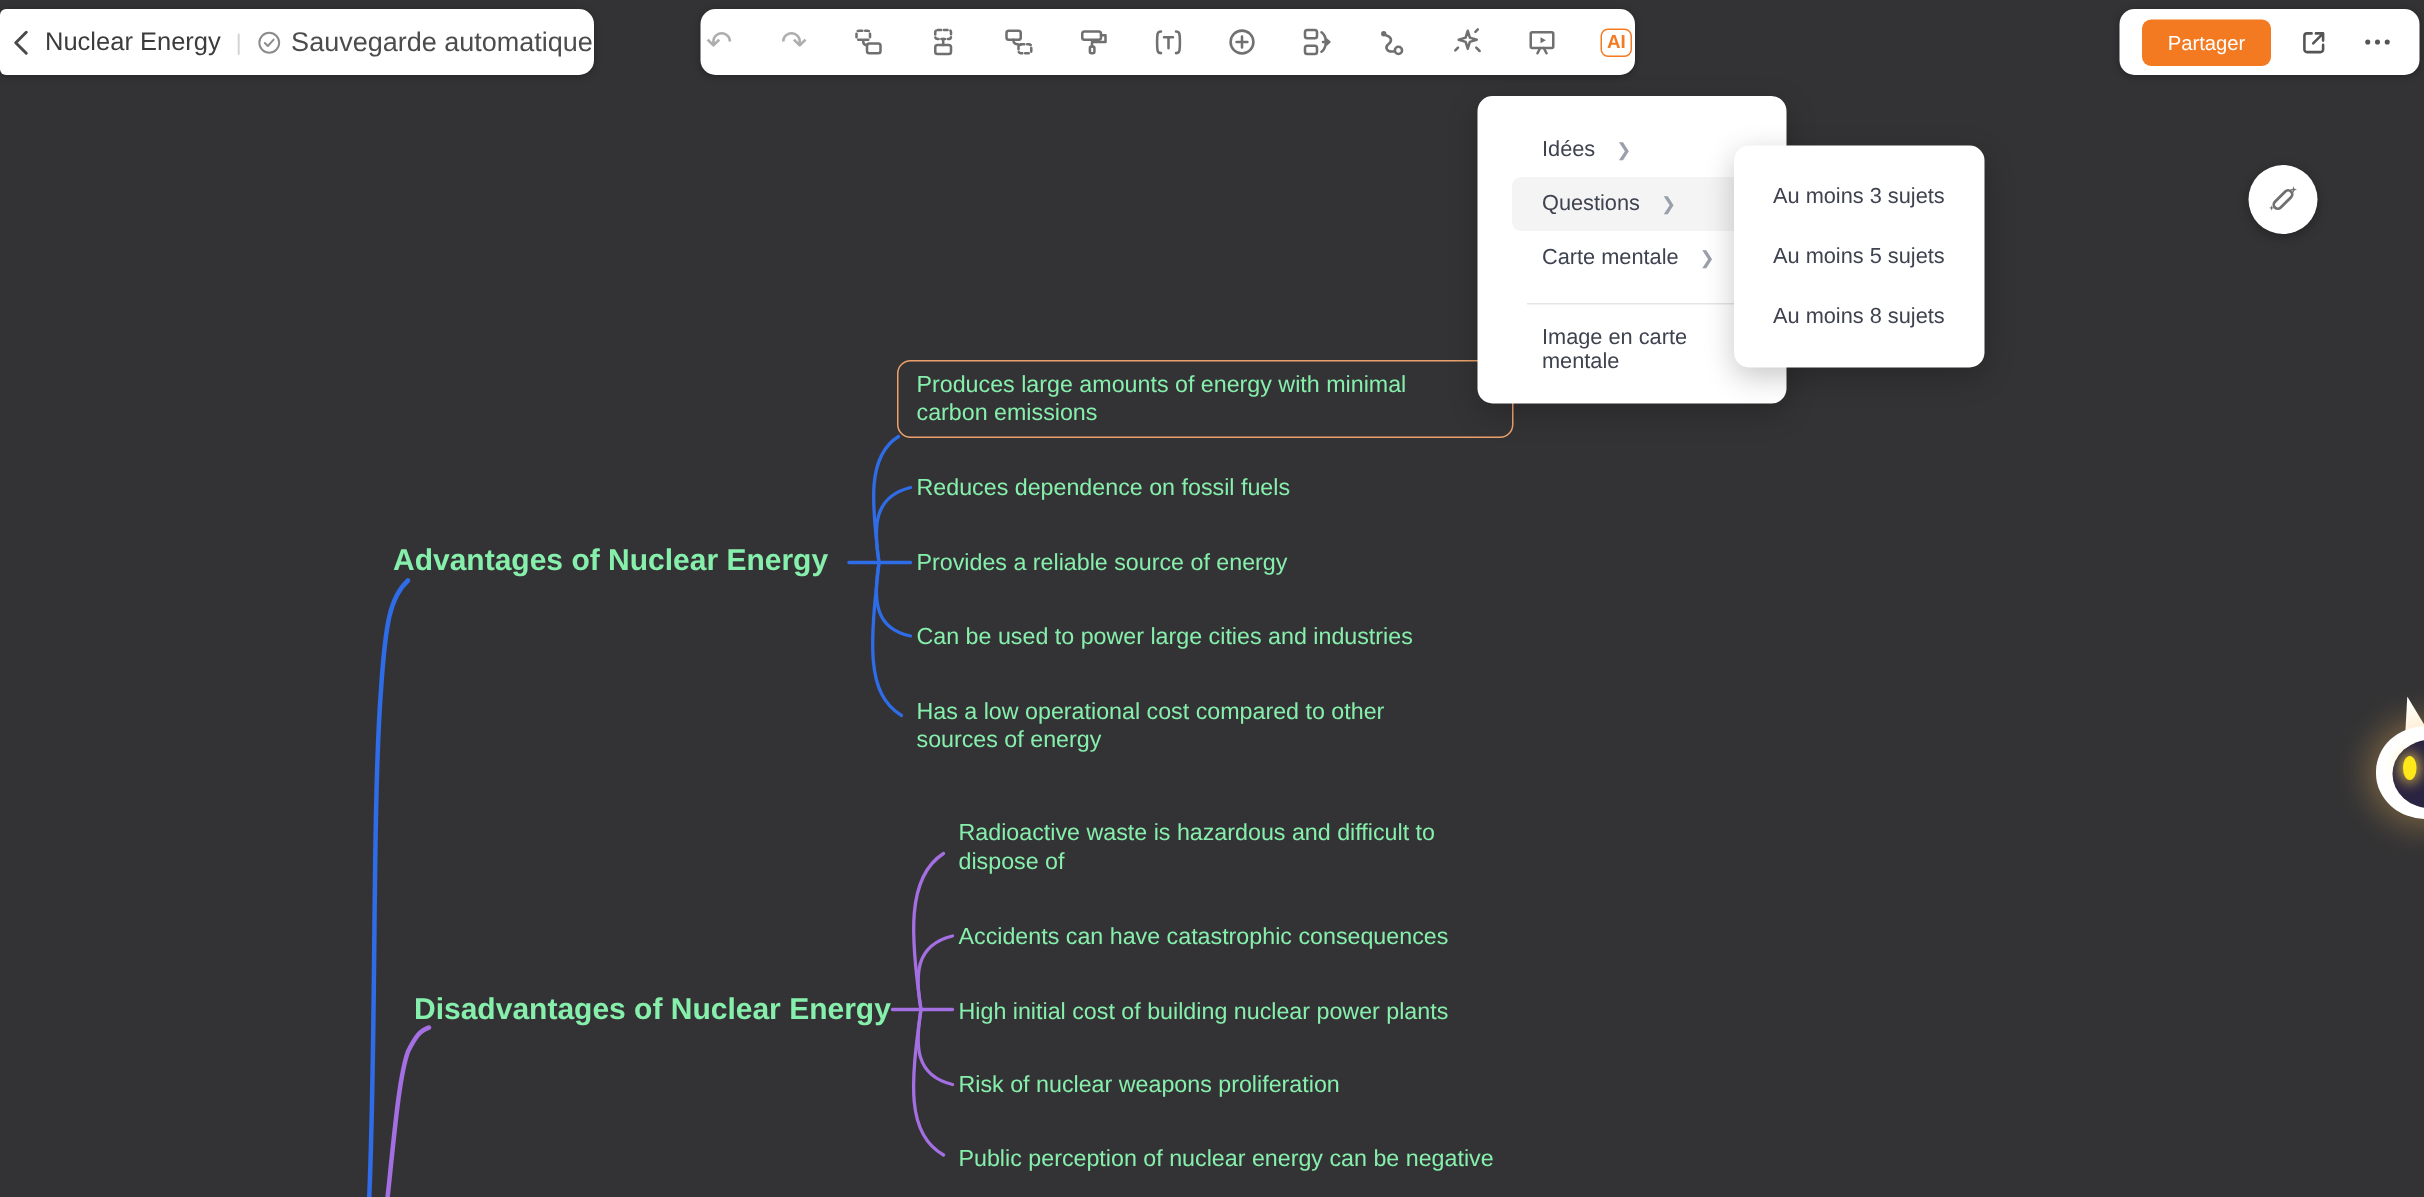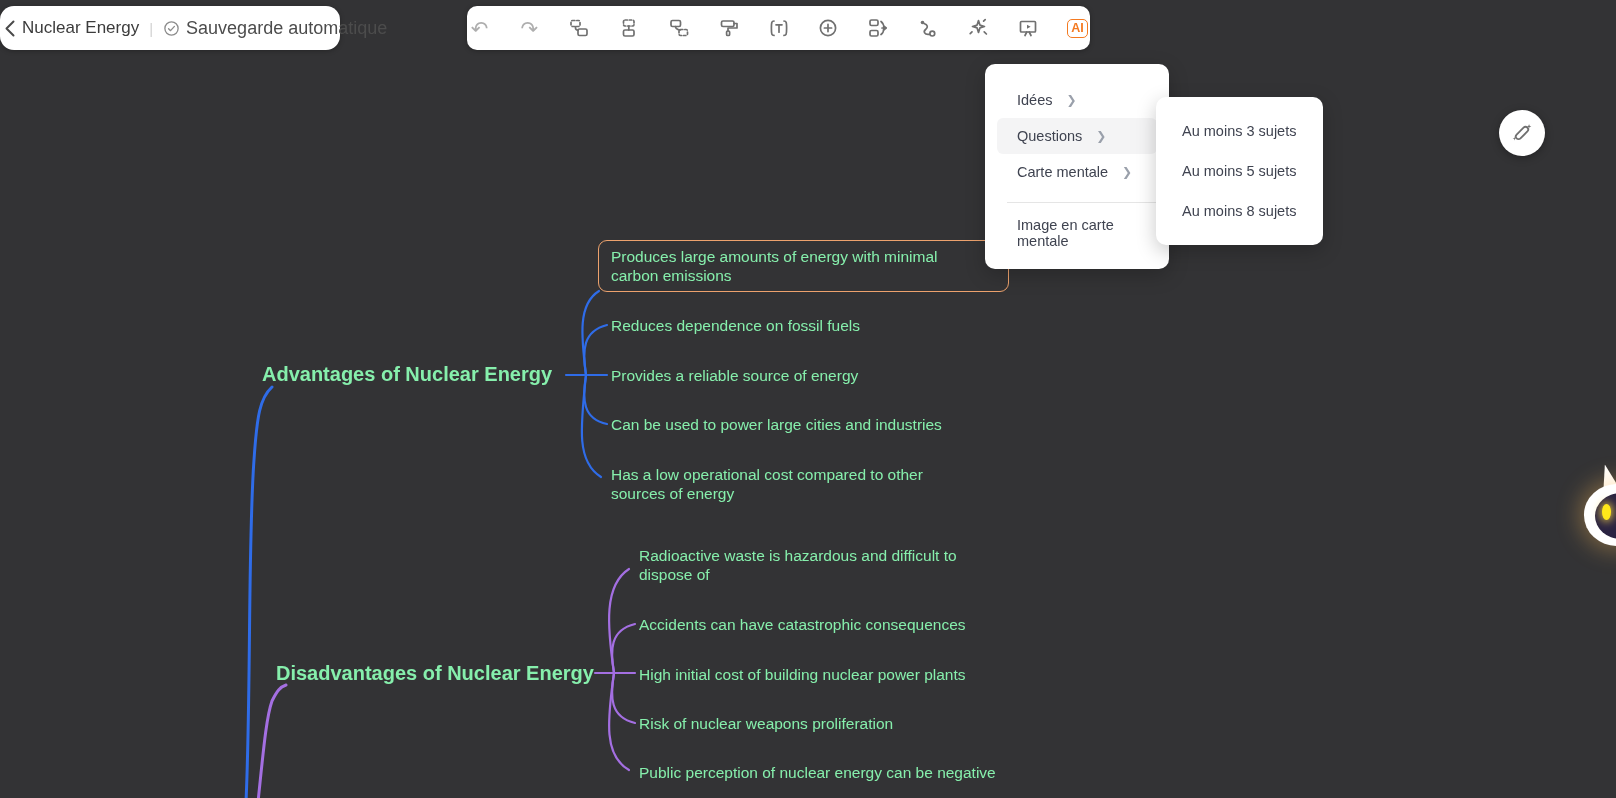--- a/index.html
+++ b/index.html
@@ -2,40 +2,40 @@
 <html><head>
 <meta charset="utf-8">
 <style>
   html,body{margin:0;padding:0;background:#333335;}
   .stage{position:relative;width:1616px;height:798px;overflow:hidden;
          font-family:"Liberation Sans",sans-serif;background:#333335;}
 
   
   .pill{position:absolute;top:6px;height:44px;background:#fff;border-radius:10px;
         display:flex;align-items:center;box-shadow:0 1px 5px rgba(0,0,0,.28);}
-  .pill-left{left:0;width:340px;border-top-left-radius:4px;border-bottom-left-radius:4px;padding:0;border-radius:14px;}
+  .pill-left{left:0;width:396px;border-top-left-radius:4px;border-bottom-left-radius:4px;padding:0;}
   .pill-center{left:467px;width:623px;justify-content:center;gap:25px;}
   .pill-right{left:1413px;width:200px;justify-content:center;gap:16px;}
 
   .back-btn{width:30px;height:44px;display:flex;align-items:center;justify-content:center;cursor:pointer;}
   .doc-title{font-size:17px;font-weight:500;color:#3c3c3c;margin-right:10px;white-space:nowrap;}
   .hdr-divider{color:#d2d2d2;font-size:15px;margin-right:10px;}
   .autosave{display:flex;align-items:center;gap:6px;color:#4c4c4c;font-size:18px;white-space:nowrap;}
 
   .tb-btn{width:26px;height:26px;display:flex;align-items:center;justify-content:center;cursor:pointer;}
   .glyph-undo{font-size:21px;color:#aeaeae;line-height:1;}
   .ai-badge{color:#f47a21;border:1.7px solid #f47a21;border-radius:5px;font-weight:700;
             font-size:12.5px;padding:1px 3.5px;line-height:1.2;}
 
   .share-btn{background:#f47a21;color:#fff;font-size:13.5px;border:none;border-radius:6px;
              padding:8px 17px;cursor:pointer;font-family:inherit;}
 
   
   .menu{position:absolute;left:985px;top:64px;width:176px;background:#fff;border-radius:10px;
-        box-shadow:0 6px 20px rgba(0,0,0,.22);padding:18px 4px;z-index:6;}
+        box-shadow:0 6px 20px rgba(0,0,0,.22);padding:18px 15px;z-index:6;}
   .menu-item{height:36px;display:flex;align-items:center;padding:0 14px 0 28px;
              font-size:14.5px;color:#3f4350;cursor:pointer;gap:14px;}
   .menu-item.hl{background:#f4f4f5;border-radius:6px;margin:0 8px;padding:0 6px 0 20px;}
   .menu-chev{color:#9aa0ab;font-size:12px;}
   .menu-div{height:1px;background:#e5e5e5;margin:12px 0 12px 18px;}
 
   .submenu{position:absolute;left:1156px;top:97px;width:167px;background:#fff;border-radius:10px;
            box-shadow:0 6px 20px rgba(0,0,0,.22);padding:14px 0;z-index:7;}
   .submenu-item{height:40px;display:flex;align-items:center;padding:0 10px 0 26px;
                 font-size:14.5px;color:#3f4350;cursor:pointer;white-space:nowrap;}
@@ -198,20 +198,36 @@
         <rect x="3.5" y="4.5" width="15" height="10.5" rx="1"></rect>
         <path d="M8 18.5 l1.8 -3.5 M14 18.5 l-1.8 -3.5"></path>
         <path d="M10 7.8 l3.6 2 l-3.6 2 z" fill="#707070" stroke="none"></path>
       </svg>
     </div>
     <div class="tb-btn">
       <span class="ai-badge">AI</span>
     </div>
   </div>
 
+  <div class="pill pill-right" style="z-index:5;">
+    <button class="share-btn">Partager</button>
+    <div class="tb-btn">
+      <svg class="ic" width="23" height="23" viewBox="0 0 24 24">
+        <path d="M10.5 5.5 H7.3 a1.8 1.8 0 0 0 -1.8 1.8 V16.7 a1.8 1.8 0 0 0 1.8 1.8 h9.4 a1.8 1.8 0 0 0 1.8 -1.8 V13.5" stroke="#555" stroke-width="1.8"></path>
+        <path d="M13.5 5.5 H18.5 V10.5 M18.2 5.8 L11.6 12.4" stroke="#555" stroke-width="1.8"></path>
+      </svg>
+    </div>
+    <div class="tb-btn">
+      <svg width="22" height="22" viewBox="0 0 22 22">
+        <circle cx="4.5" cy="11" r="1.7" fill="#555"></circle>
+        <circle cx="11" cy="11" r="1.7" fill="#555"></circle>
+        <circle cx="17.5" cy="11" r="1.7" fill="#555"></circle>
+      </svg>
+    </div>
+  </div>
 
   <div class="menu">
     <div class="menu-item">
       <span>Idées</span>
       <span class="menu-chev">❯</span>
     </div>
     <div class="menu-item hl">
       <span>Questions</span>
       <span class="menu-chev">❯</span>
     </div>

